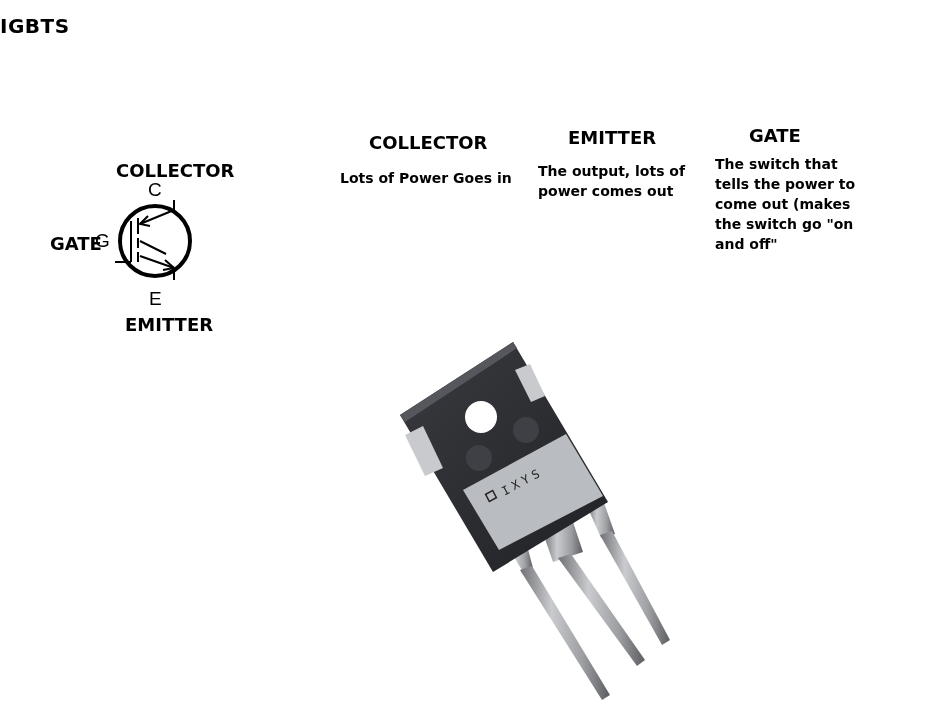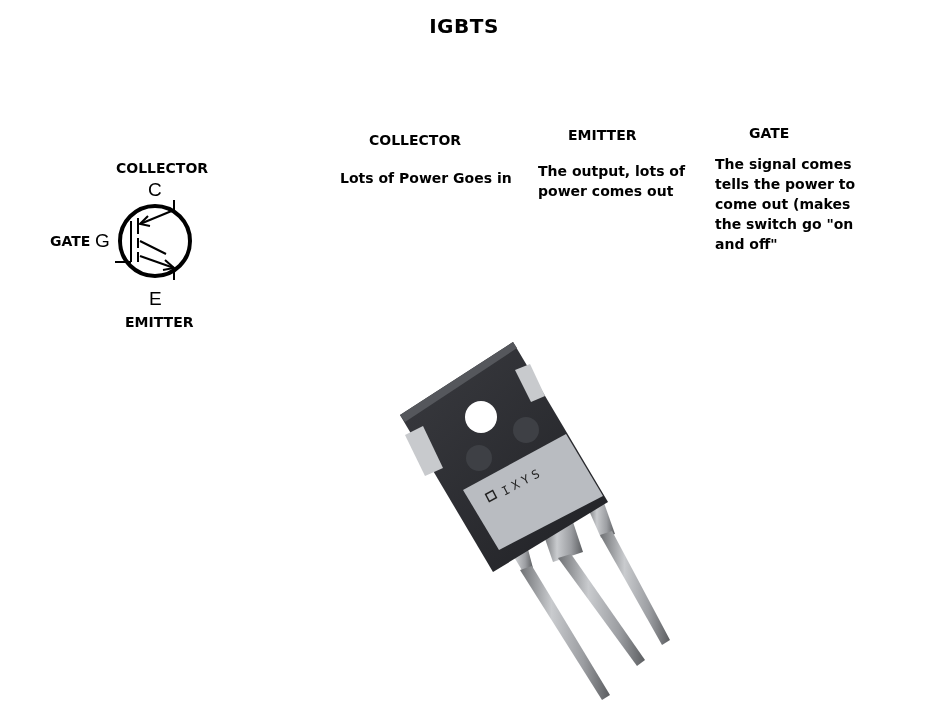--- a/index.html
+++ b/index.html
@@ -1,20 +1,20 @@
 <!DOCTYPE html>
 <html><head>
   <meta charset="utf-8">
   <style>
     html, body { margin:0; padding:0; background:#ffffff; }
     body { width:949px; height:723px; position:relative; overflow:hidden;
            font-family:"DejaVu Sans", sans-serif; color:#000; }
     .abs { position:absolute; }
-    .title { left:8px; width:912px; top:14px; text-align:center; font-weight:bold; font-size:20px; letter-spacing:0.5px; }
-    .lbl { font-weight:bold; font-size:14px; }
+    .title { left:0; width:912px; top:14px; font-weight:bold; font-size:20px; letter-spacing:0.5px; }
+    .lbl { font-weight:bold; font-size:18px; }
     .desc { font-weight:bold; font-size:14px; line-height:20px; }
     .sym-letter { font-family:"Liberation Sans", sans-serif; font-size:19px; }
     svg { position:absolute; }
   </style>
 </head>
 <body>
 
 <div class="abs title">IGBTS</div>
 
 <div class="abs lbl" style="left:116px; top:160px;">COLLECTOR</div>
@@ -45,21 +45,21 @@
   <line x1="64" y1="72" x2="64" y2="84" stroke="#000" stroke-width="2"></line>
 </svg>
 
 <div class="abs lbl" style="left:369px; top:132px;">COLLECTOR</div>
 <div class="abs desc" style="left:340px; top:168px; width:180px;">Lots of Power Goes in</div>
 
 <div class="abs lbl" style="left:568px; top:127px;">EMITTER</div>
 <div class="abs desc" style="left:538px; top:161px; width:150px; text-align:left;">The output, lots of power comes out</div>
 
 <div class="abs lbl" style="left:749px; top:125px;">GATE</div>
-<div class="abs desc" style="left:715px; top:154px; width:150px;">The signal comes tells the power to come out (makes the switch go "on and off"</div>
+<div class="abs desc" style="left:715px; top:154px; width:150px;">The switch that tells the power to come out (makes the switch go "on and off"</div>
 
 <svg style="left:395px; top:340px;" width="320" height="370" viewBox="0 0 320 370">
   <defs>
     <linearGradient id="lead" x1="0" x2="1">
       <stop offset="0" stop-color="#6f7174"></stop>
       <stop offset="0.35" stop-color="#c9cbce"></stop>
       <stop offset="0.7" stop-color="#9c9ea2"></stop>
       <stop offset="1" stop-color="#5b5d60"></stop>
     </linearGradient>
     <linearGradient id="body" x1="0" y1="0" x2="1" y2="1">

